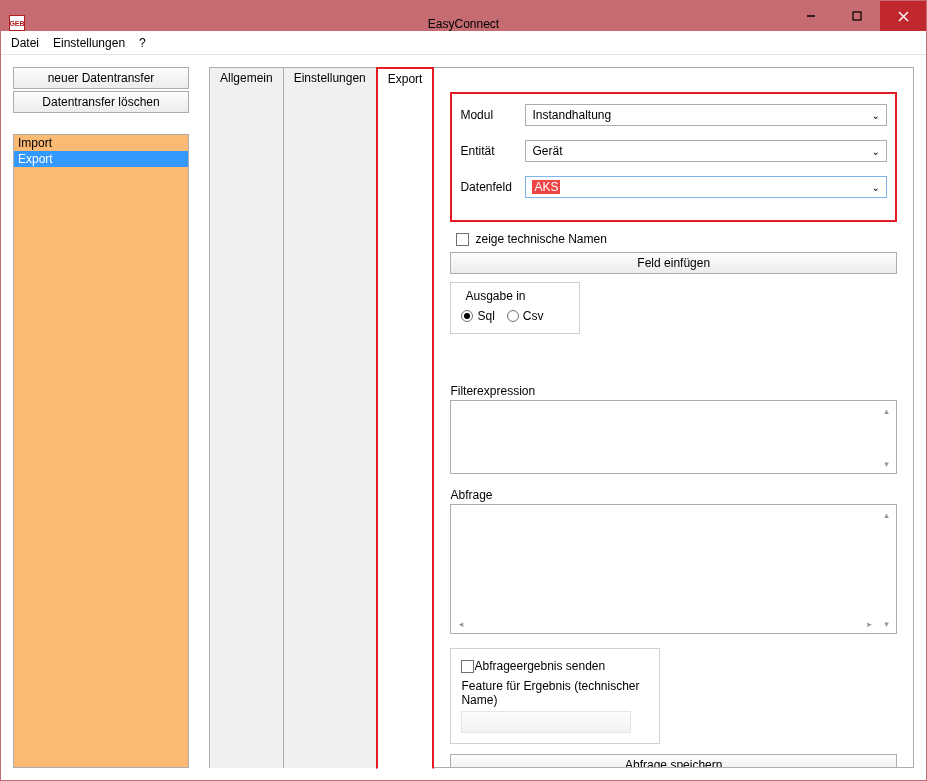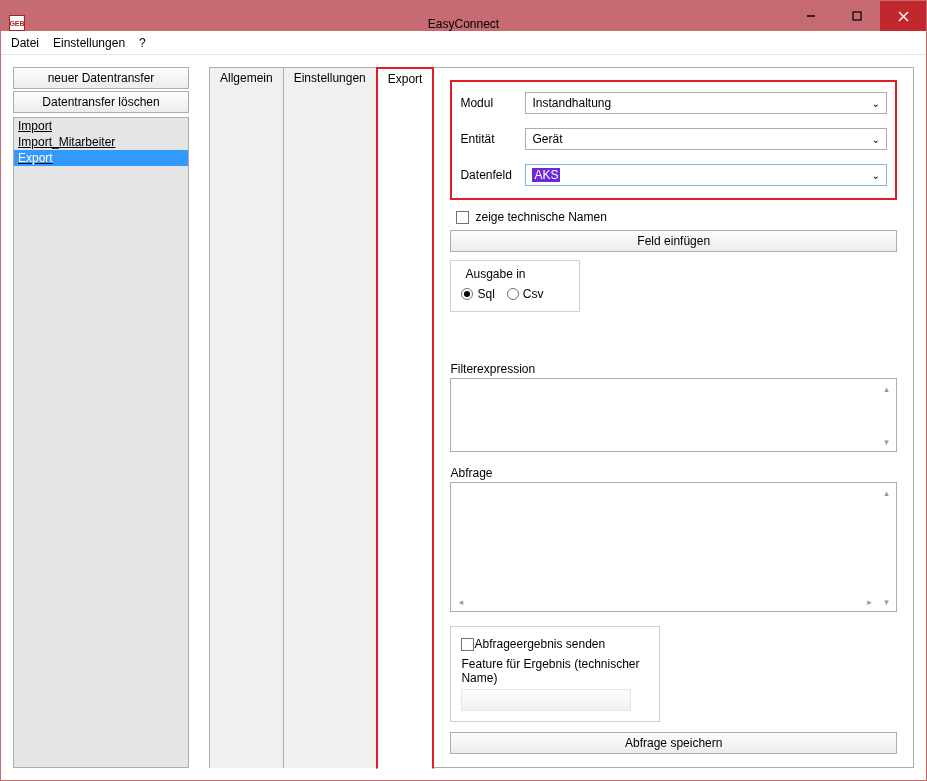--- a/index.html
+++ b/index.html
@@ -92,24 +92,23 @@
     background: linear-gradient(#fdfdfd, #ececec);
     padding: 3px 6px;
     font-size: 12px;
     text-align: center;
     cursor: default;
     margin-bottom: 2px;
   }
   .listbox {
     flex: 1;
     border: 1px solid #adadad;
-    background: #e5e5e5;
+    background: #fdba74;
     overflow: auto;
-    margin-top: 2px;
-    text-decoration: underline;
+    margin-top: 19px;
   }
   .list-item {
     padding: 1px 4px;
     font-size: 12px;
     cursor: default;
     white-space: nowrap;
   }
   .list-item.selected {
     background: #3399ff;
     color: #fff;
@@ -145,22 +144,23 @@
   .tab-body {
     flex: 1;
     border: 1px solid #adadad;
     background: #fff;
     padding: 12px 16px;
     overflow: auto;
     min-height: 0;
   }
   .field-group {
     border: 2px solid #e31b23;
-    padding: 10px 8px 12px 8px;
+    padding: 10px 8px 22px 8px;
     margin-bottom: 10px;
+    margin-top: 12px;
   }
   .field-row {
     display: flex;
     align-items: center;
     margin-bottom: 14px;
   }
   .field-row:last-child { margin-bottom: 0; }
   .field-label {
     width: 65px;
     font-size: 12px;
@@ -171,21 +171,21 @@
     border: 1px solid #adadad;
     background: #fff;
     display: flex;
     align-items: center;
     padding: 0 6px;
     position: relative;
     font-size: 12px;
   }
   .combo.focused { border: 1px solid #7eb4ea; }
   .combo .value.highlighted {
-    background: #6d28d9;
+    background: #ef4444;
     color: #fff;
     padding: 0 2px;
   }
   .combo .chev {
     position: absolute;
     right: 6px;
     top: 50%;
     transform: translateY(-50%);
     font-size: 10px;
     color: #000;
@@ -349,21 +349,20 @@
     <span>?</span>
   </div>
 
   <div class="content">
 
     <div class="left-panel">
       <div class="btn">neuer Datentransfer</div>
       <div class="btn">Datentransfer löschen</div>
       <div class="listbox">
         <div class="list-item">Import</div>
-        <div class="list-item">Import_Mitarbeiter</div>
         <div class="list-item selected">Export</div>
       </div>
     </div>
 
     <div class="right-panel">
       <div class="tabs">
         <div class="tab">Allgemein</div>
         <div class="tab">Einstellungen</div>
         <div class="tab active">Export</div>
       </div>

